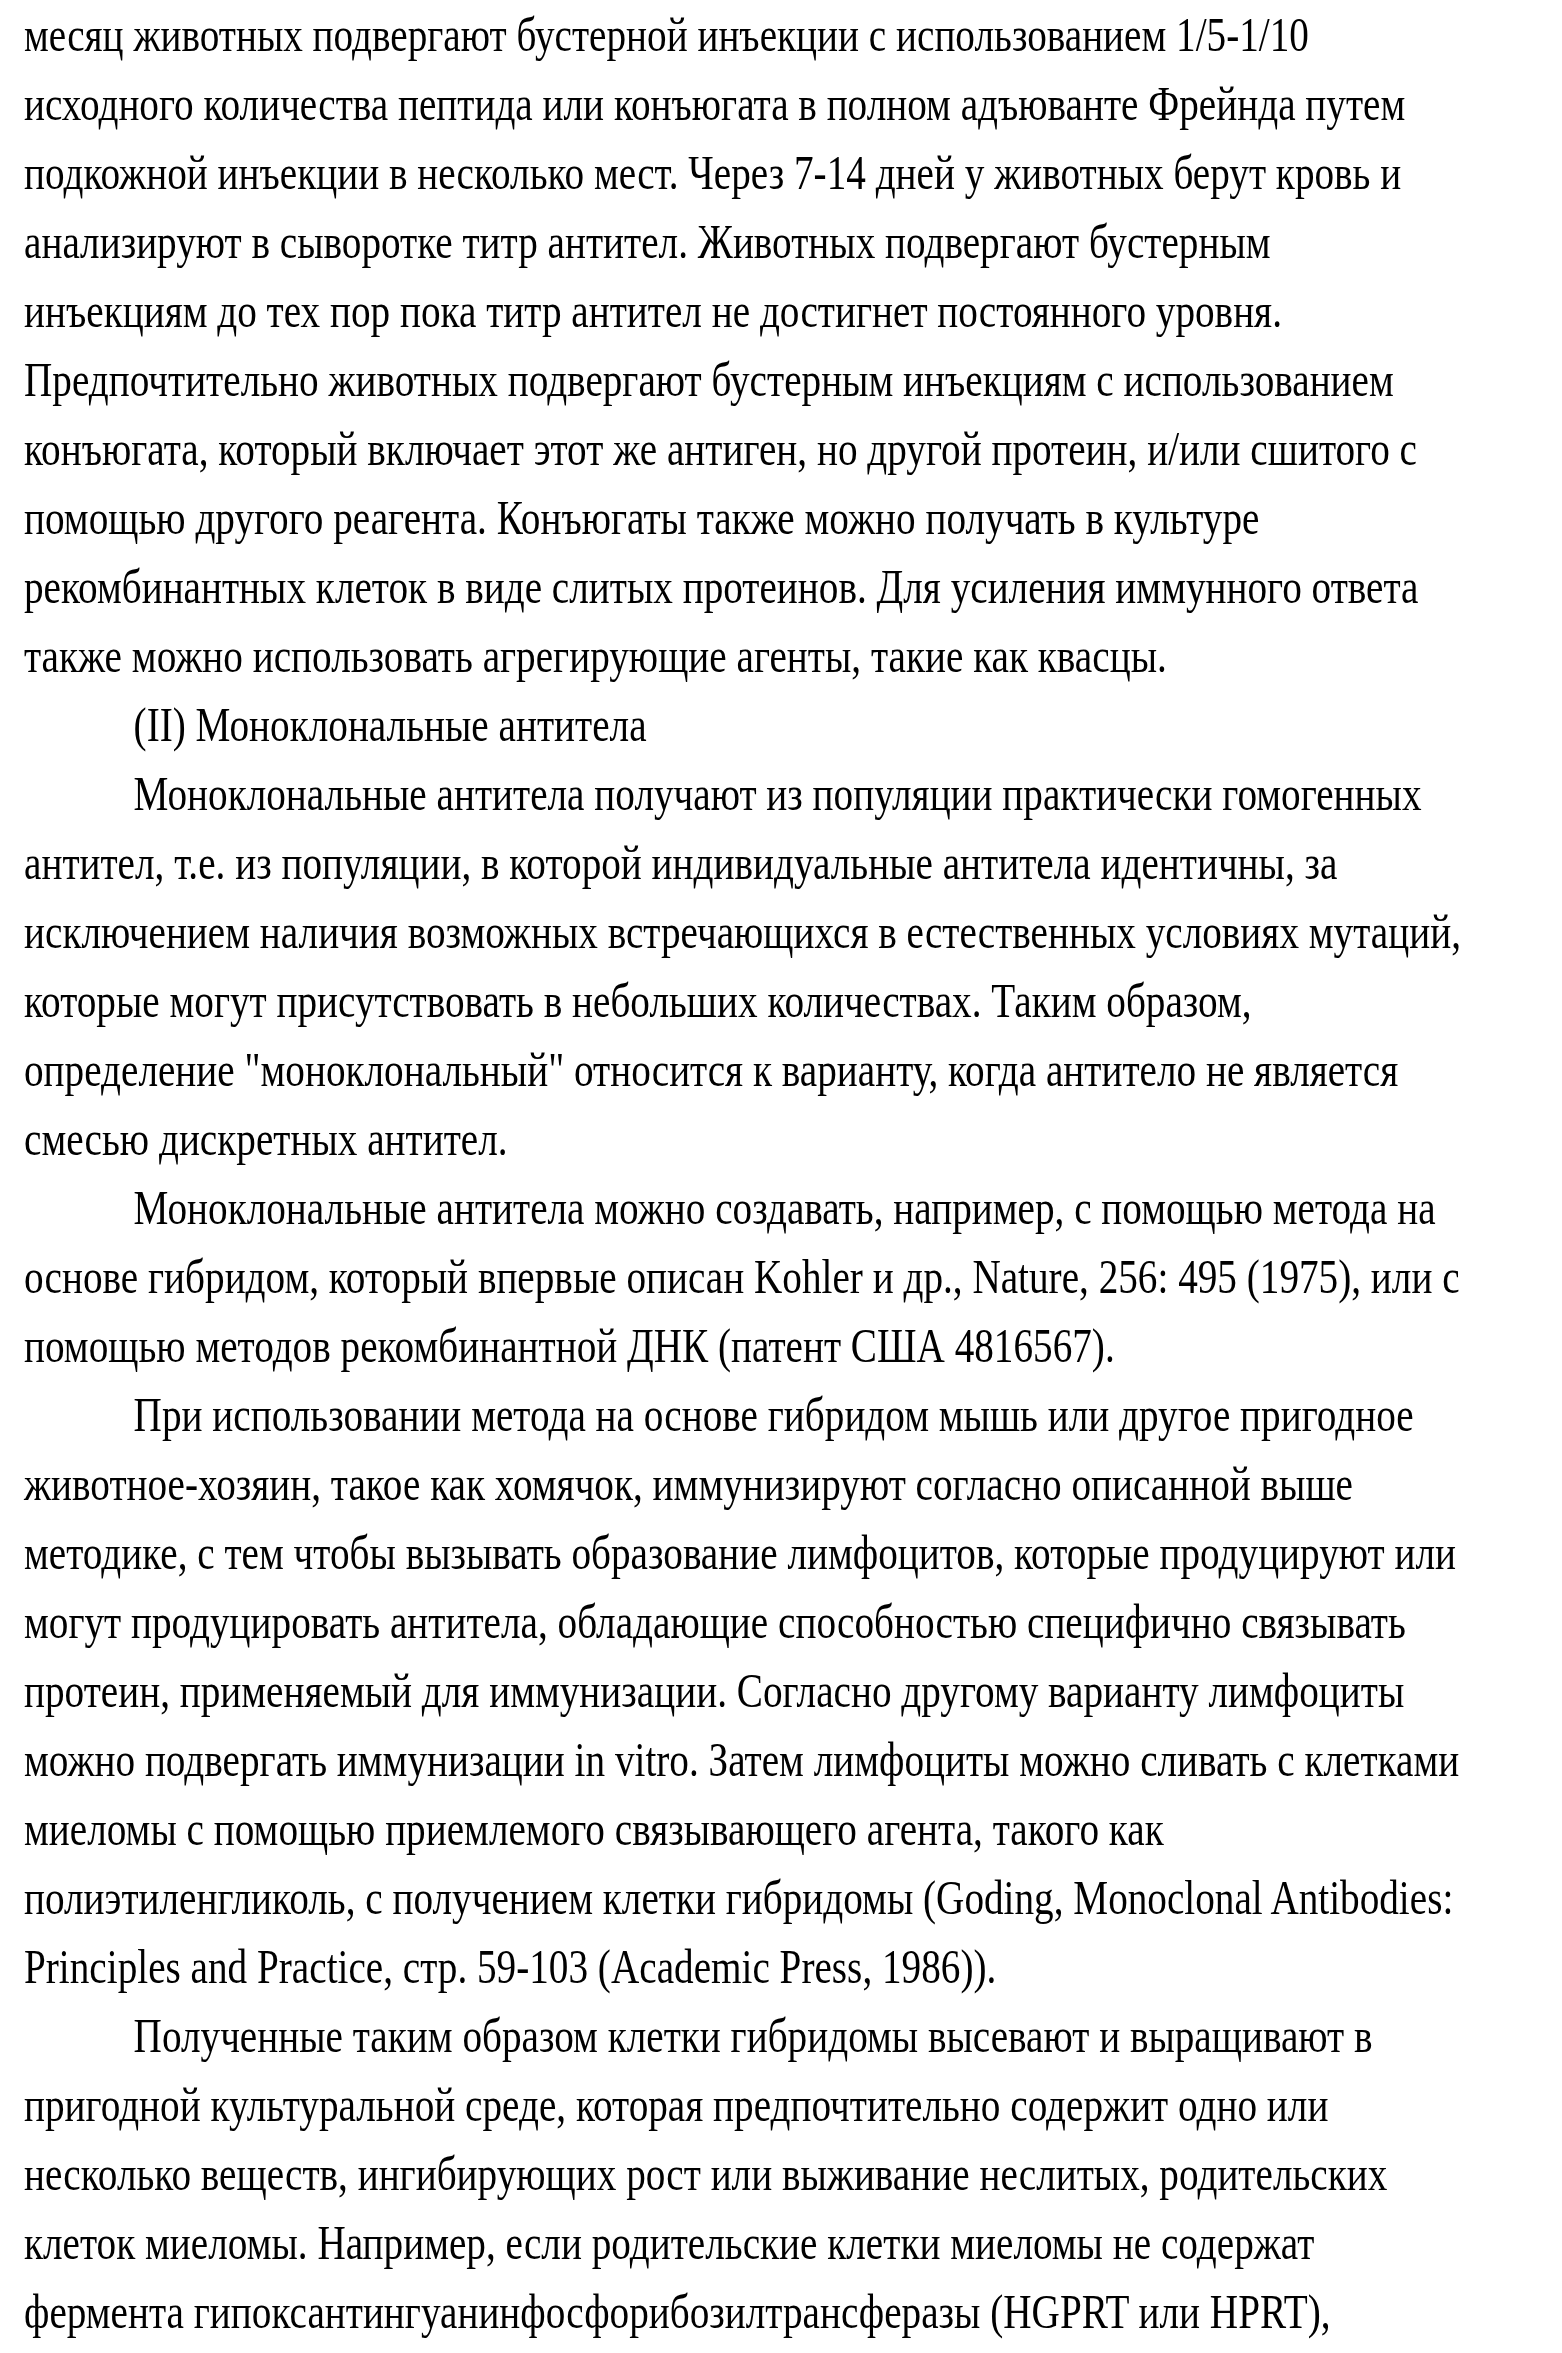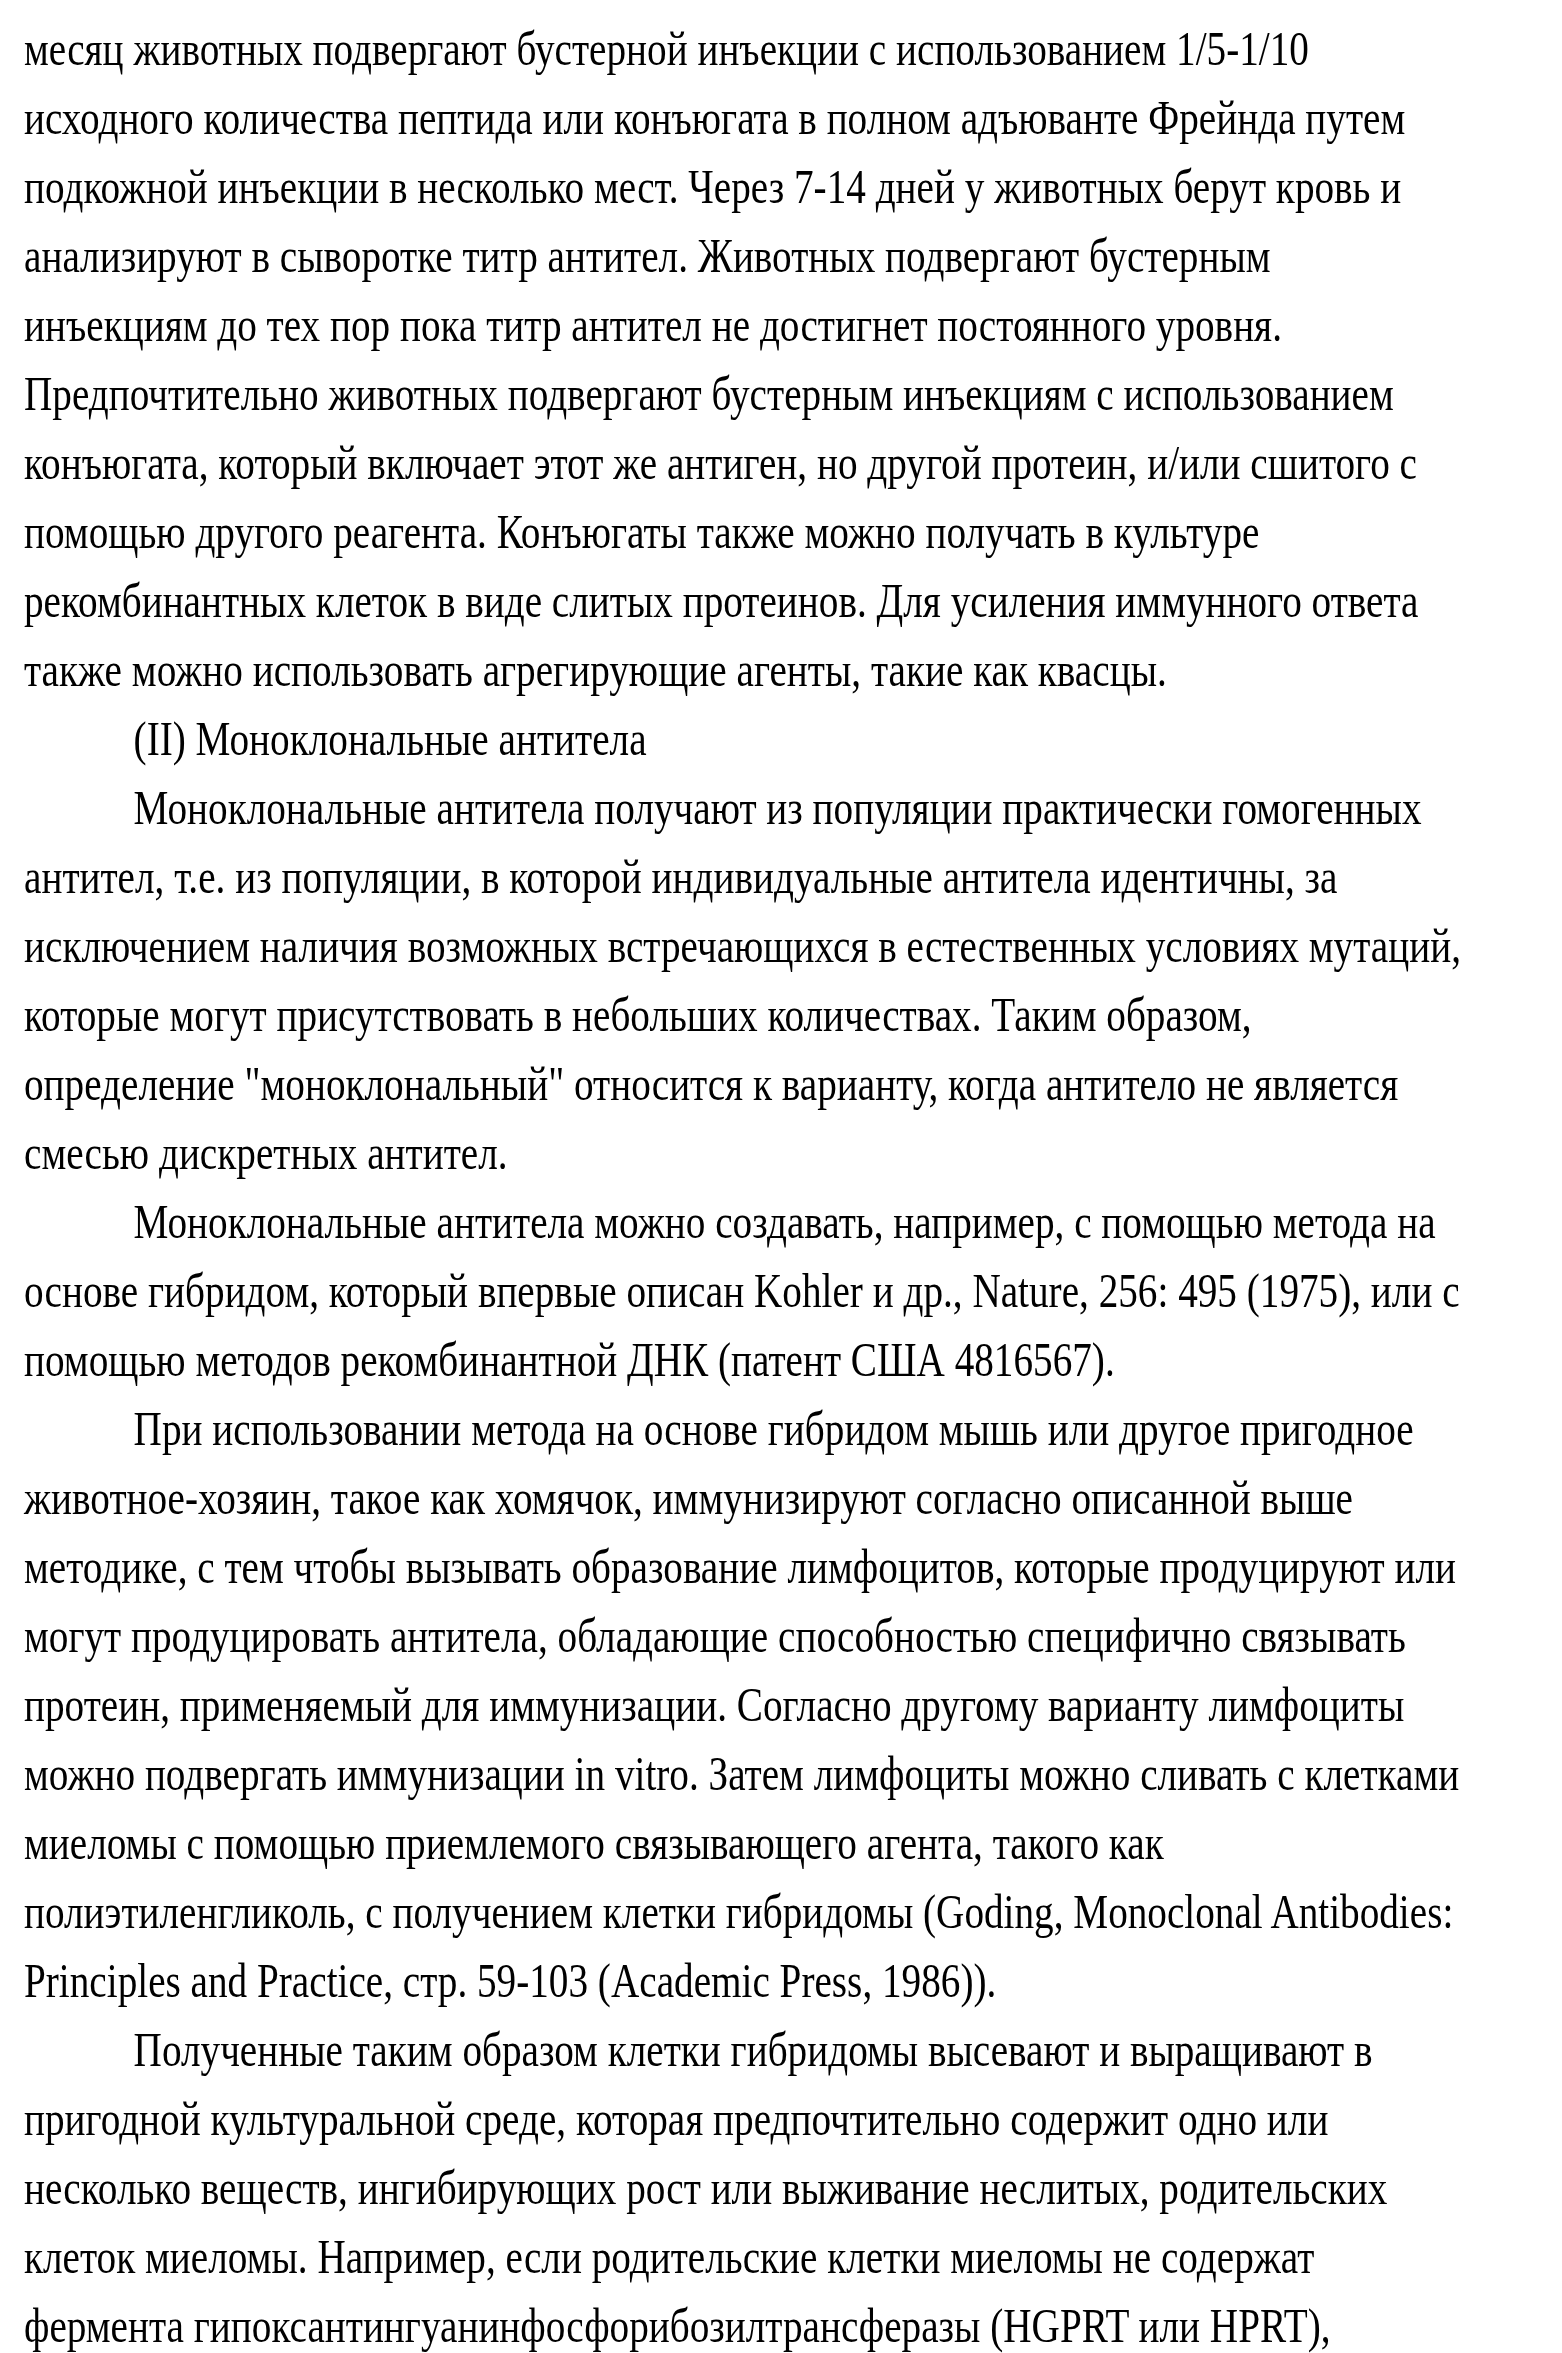--- a/index.html
+++ b/index.html
@@ -9,21 +9,21 @@
   }
   body {
     width: 1563px;
     height: 2354px;
     overflow: hidden;
   }
   .page {
     box-sizing: border-box;
     width: 1563px;
     height: 2268px;
-    padding: 14px 24px 0 24px;
+    padding: 0 24px 0 24px;
     background: #ffffff;
     color: #000000;
   }
   .text-block {
     width: 100%;
   }
   .line {
     height: 69px;
     line-height: 69px;
     font-family: "Liberation Serif", "DejaVu Serif", serif;

